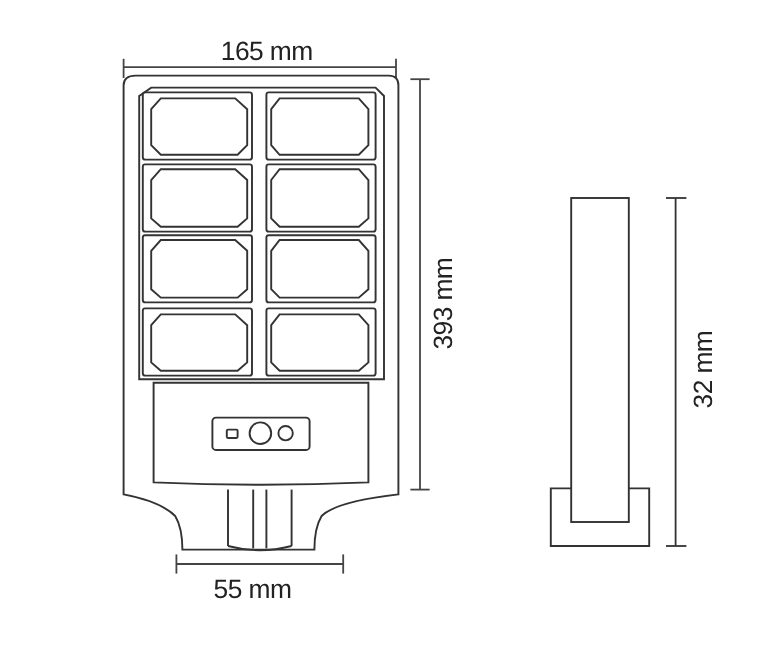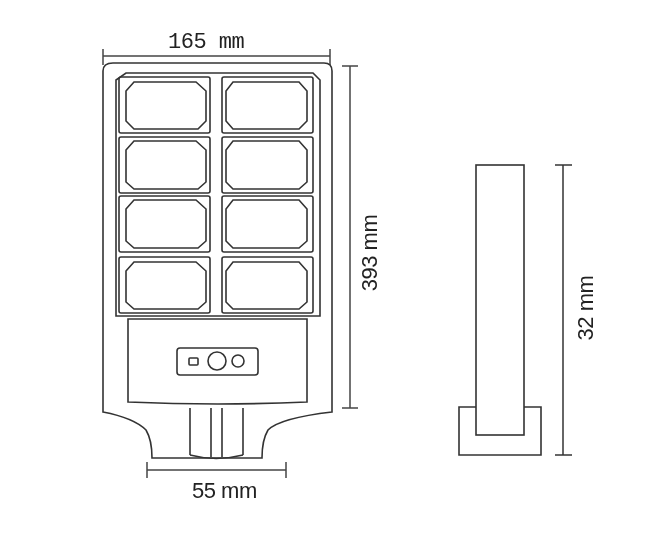--- a/index.html
+++ b/index.html
@@ -74,16 +74,16 @@
     <path d="M 476 407 L 459 407 L 459 455 L 541 455 L 541 407 L 524 407"></path>
   </g>
 
   <g stroke="#333" stroke-width="1.5">
     <line x1="563" y1="165" x2="563" y2="455"></line>
     <line x1="555" y1="165" x2="572" y2="165"></line>
     <line x1="555" y1="455" x2="572" y2="455"></line>
   </g>
 </svg>
 
-<div class="lbl" style="left:168px; top:30px;font-family:Liberation Mono, monospace;">165 mm</div>
+<div class="lbl" style="left:184px; top:30px;">165 mm</div>
 <div class="lbl rot" style="left:330px; top:240px; width:80px; text-align:center;">393 mm</div>
-<div class="lbl" style="left:192px; top:478px;">55 mm</div>
+<div class="lbl" style="left:178px; top:478px;">55 mm</div>
 <div class="lbl rot" style="left:551px; top:295px; width:70px; text-align:center;">32 mm</div>
 
 </body></html>

